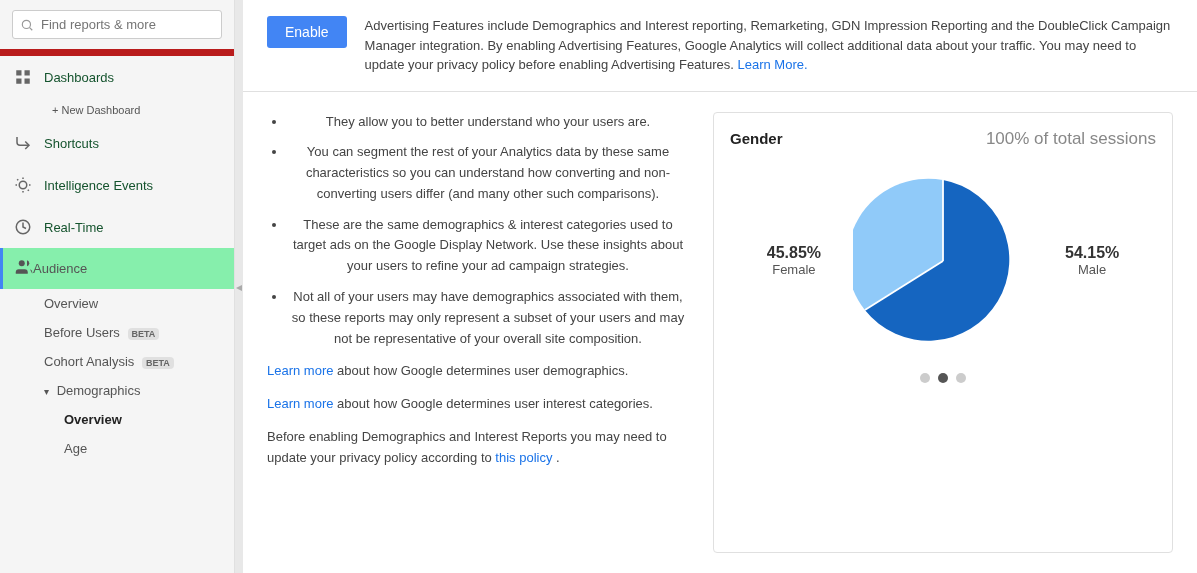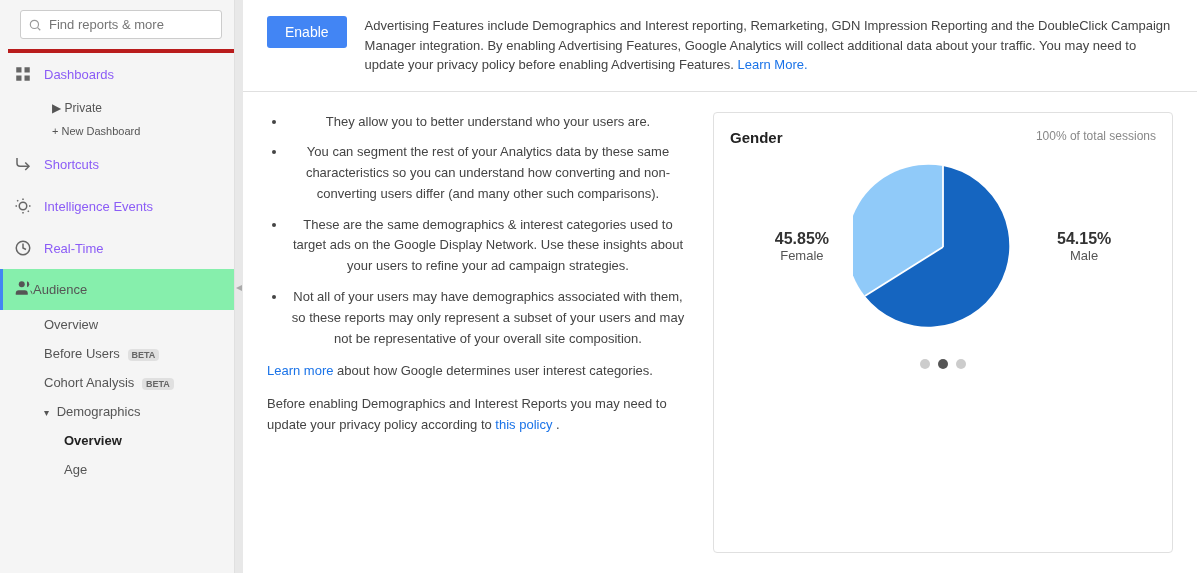--- a/index.html
+++ b/index.html
@@ -14,22 +14,21 @@
       background: #f5f5f5;
       border-right: 1px solid #e0e0e0;
       display: flex;
       flex-direction: column;
       overflow-y: auto;
       position: relative;
     }
 
     .sidebar-search {
       padding: 10px 12px;
-      border-bottom: 4px solid #b91c1c;
-      margin-left: 8px;
+      border-bottom: 7px solid #b91c1c;
     }
 
     .sidebar-search input {
       width: 100%;
       padding: 6px 10px 6px 28px;
       border: 1px solid #ccc;
       border-radius: 3px;
       font-size: 13px;
       color: #666;
       background: #fff;
@@ -48,21 +47,21 @@
       width: 14px;
       height: 14px;
       color: #999;
     }
 
     .sidebar-nav-item {
       display: flex;
       align-items: center;
       padding: 10px 12px;
       cursor: pointer;
-      color: #8b5cf6;
+      color: #14532d;
       font-size: 13px;
     }
 
     .sidebar-nav-item .nav-icon {
       width: 22px;
       height: 22px;
       margin-right: 10px;
       display: flex;
       align-items: center;
       justify-content: center;
@@ -202,40 +201,40 @@
       padding: 16px;
       display: flex;
       flex-direction: column;
       align-items: center;
     }
 
     .chart-header {
       display: flex;
       justify-content: space-between;
       width: 100%;
-      align-items: flex-start;
-      margin-bottom: 1px;
+      align-items: center;
+      margin-bottom: 12px;
     }
 
     .chart-title {
       font-size: 15px;
       font-weight: bold;
       color: #222;
     }
 
     .chart-subtitle {
-      font-size: 12px;
+      font-size: 17px;
       color: #888;
     }
 
     .pie-wrapper {
       display: flex;
       align-items: center;
       justify-content: center;
-      gap: 24px;
+      gap: 32px;
       margin: 10px 0;
     }
 
     .pie-label {
       text-align: center;
       font-size: 13px;
       color: #555;
     }
 
     .pie-label .pct {
@@ -309,23 +308,20 @@
         <svg width="18" height="18" viewBox="0 0 24 24" fill="#666">
           <rect x="3" y="3" width="7" height="7"></rect>
             <rect x="14" y="3" width="7" height="7"></rect>
           <rect x="3" y="14" width="7" height="7"></rect>
             <rect x="14" y="14" width="7" height="7"></rect>
         </svg>
       </span>
       <span>Dashboards</span>
     </div>
 
-    <div class="sidebar-section-label indent-more">
-      <span>▶ Private</span>
-    </div>
     <div class="new-dashboard">
       <span>+ New Dashboard</span>
     </div>
 
     <div class="sidebar-nav-item">
       <span class="nav-icon">
         <svg width="18" height="18" viewBox="0 0 24 24" fill="none" stroke="#666" stroke-width="2">
           <polyline points="15 10 20 15 15 20"></polyline>
             <path d="M4 4v7a4 4 0 0 0 4 4h12"></path>
         </svg>
@@ -409,20 +405,24 @@
 
       <div class="description-col">
         <ul>
           <li><span>They allow you to better understand who your users are.</span></li>
           <li><span>You can segment the rest of your Analytics data by these same characteristics so you can understand how converting and non-converting users differ (and many other such comparisons).</span></li>
           <li><span>These are the same demographics &amp; interest categories used to target ads on the Google Display Network. Use these insights about your users to refine your ad campaign strategies.</span></li>
           <li><span>Not all of your users may have demographics associated with them, so these reports may only represent a subset of your users and may not be representative of your overall site composition.</span></li>
         </ul>
         <p>
           <a href="#">Learn more</a>
+          <span> about how Google determines user demographics.</span>
+        </p>
+        <p>
+          <a href="#">Learn more</a>
           <span> about how Google determines user interest categories.</span>
         </p>
         <p>
           <span>Before enabling Demographics and Interest Reports you may need to update your privacy policy according to </span>
           <a href="#">this policy</a>
           <span>.</span>
         </p>
 
       </div>
 

